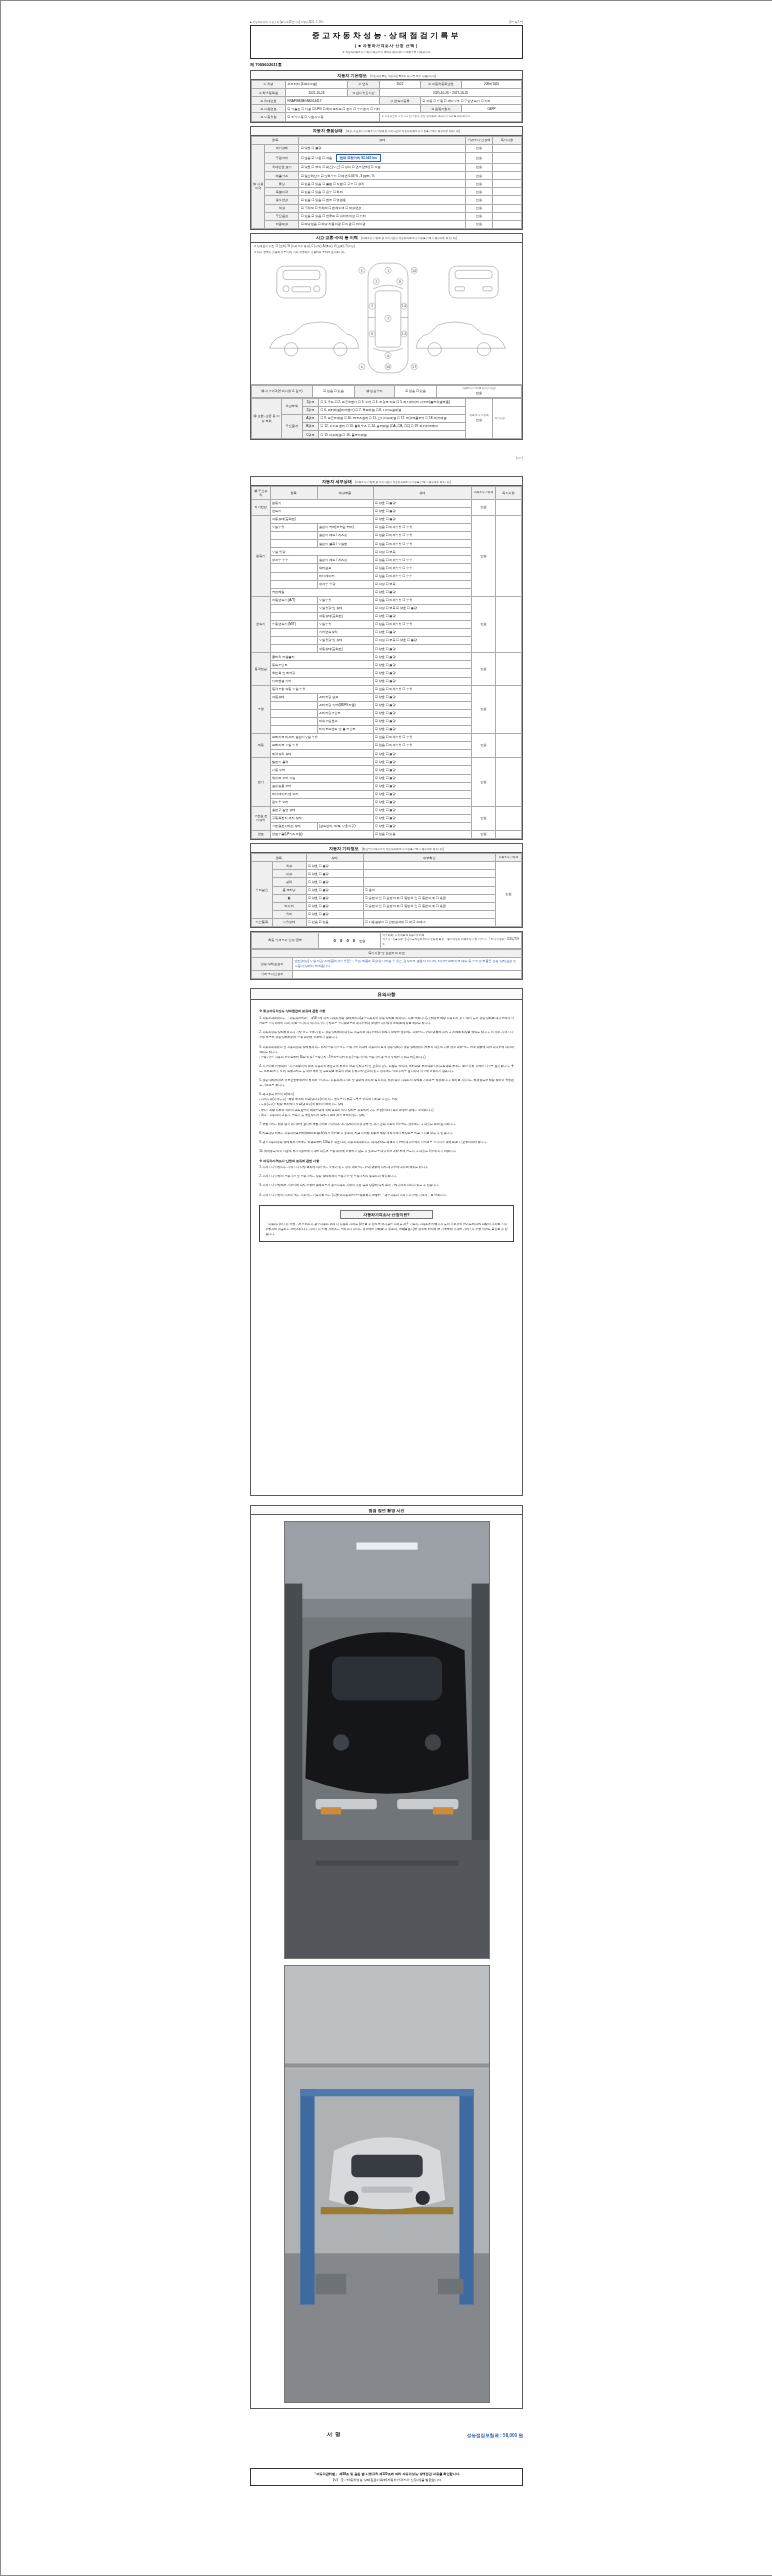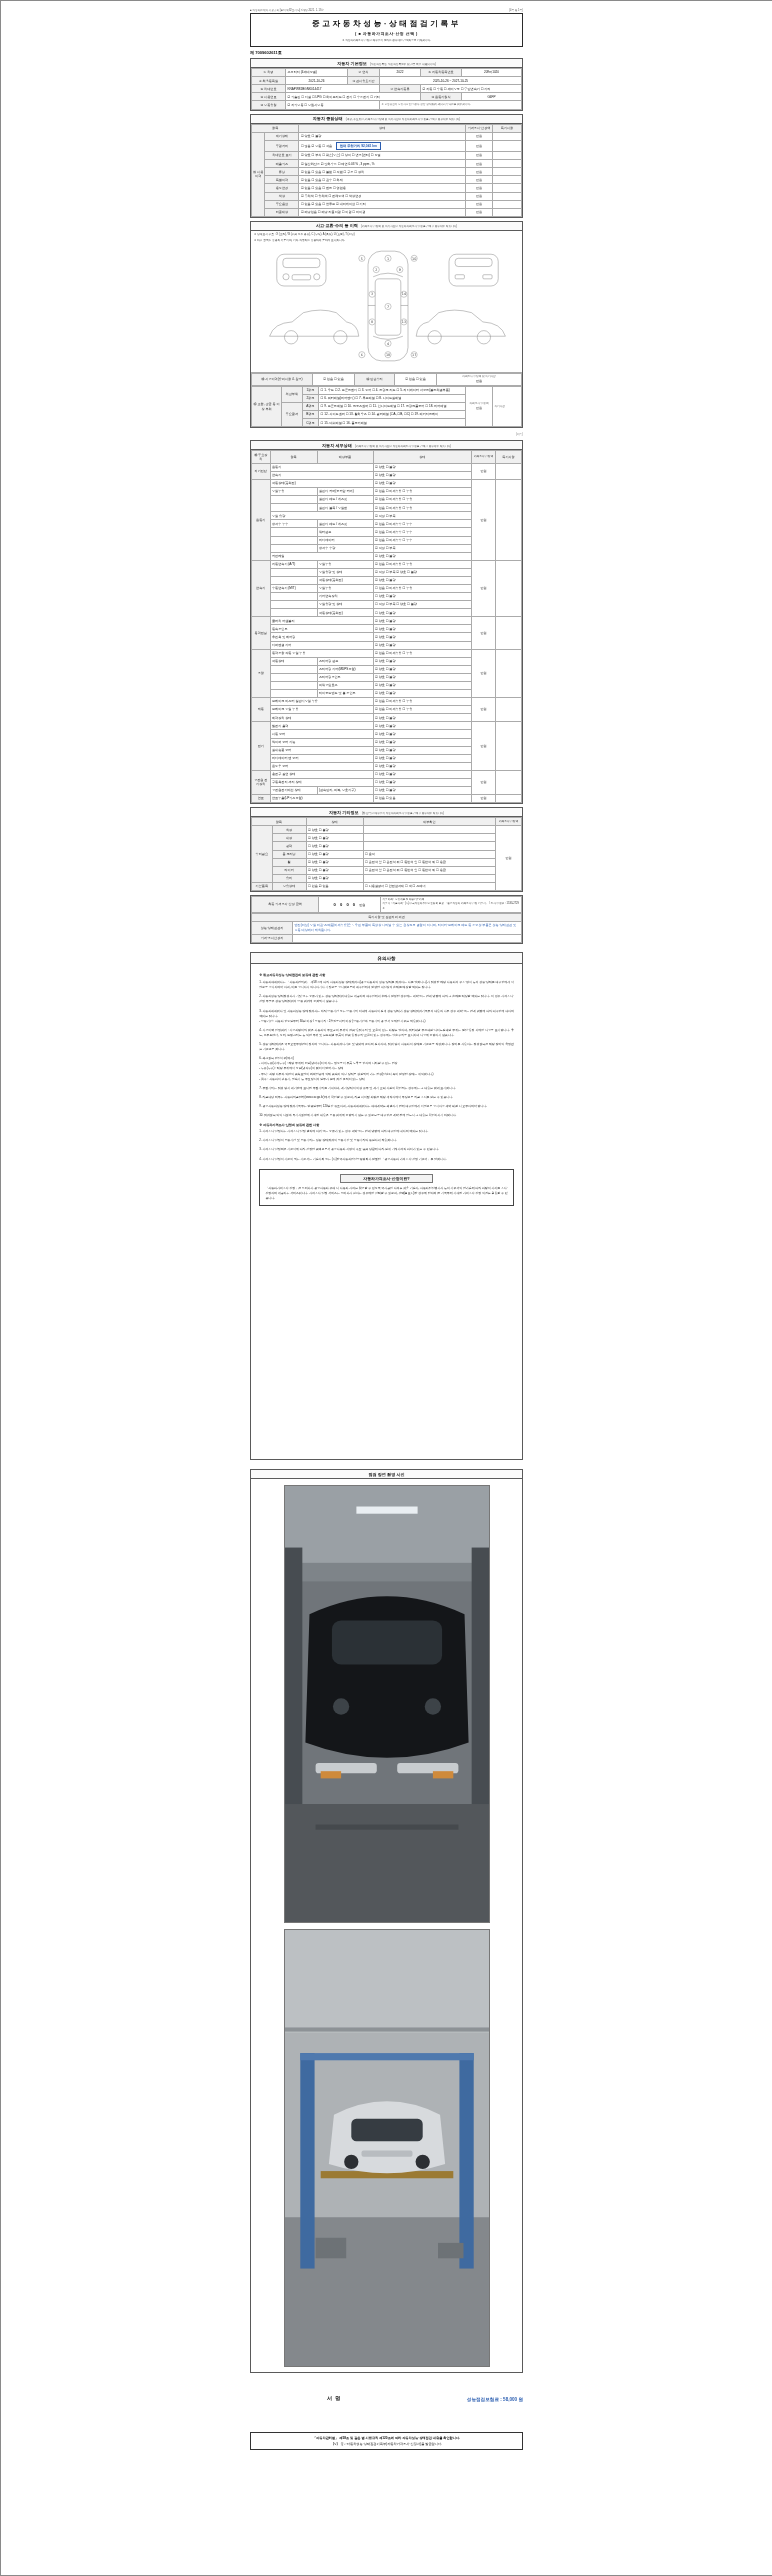--- a/index.html
+++ b/index.html
@@ -1,19 +1,19 @@
 <!DOCTYPE html>
 <html style="font-size:8.2px"><head>
 <meta charset="utf-8">
 <style>
   *{margin:0;padding:0;box-sizing:border-box}
   html,body{background:#fff}
   body{width:773px;height:2576px;font-family:"Liberation Sans","DejaVu Sans",sans-serif;color:#111;overflow:hidden}
   .page{width:773px;height:2576px;border:0.5px solid #8a8a8a;background:#fff;position:relative}
-  .col{width:273px;margin:4px auto}
+  .col{width:273px;margin:16px auto}
   .topline{display:flex;justify-content:space-between;font-size:2.6px;color:#555;padding-top:2.6px}
   .hdr{border:0.8px solid #2b2b2b;margin-top:1.5px;padding:4.6px 3.1px 3.6px;text-align:center}
   .hdr .title{font-size:7.7px;font-weight:bold;letter-spacing:2.6px}
   .hdr .sub{font-size:3.9px;font-weight:bold;margin-top:2.6px;letter-spacing:0.5px}
   .hdr .subnote{font-size:2.6px;color:#333;margin-top:2.1px}
   .docno{font-size:4.1px;font-weight:bold;margin:3.1px 0 1px}
   .sec{border:0.5px solid #5a5a5a;margin-top:3.1px;background:#fff}
   .sec-head{text-align:center;padding:1.5px 0;border-bottom:0.5px solid #5a5a5a;font-size:4.1px;font-weight:bold;background:#fafafa}
   .sec-head .note{font-size:2.6px;font-weight:normal;color:#444;margin-left:2.1px}
   table{width:100%;border-collapse:collapse;table-layout:fixed}

